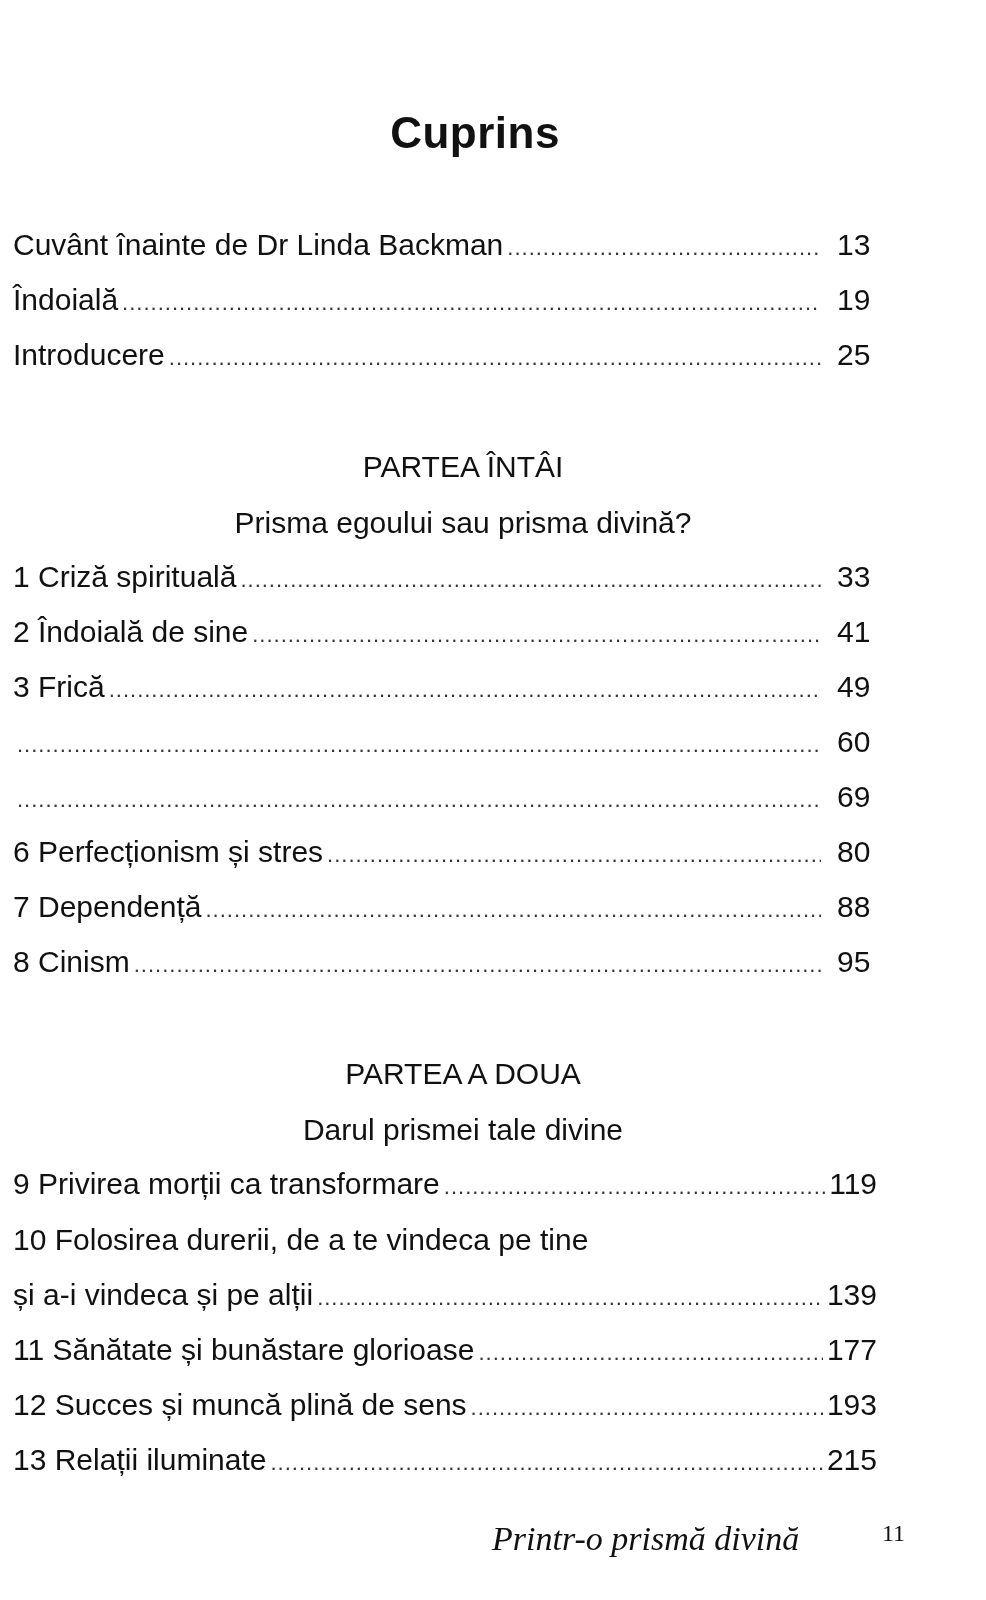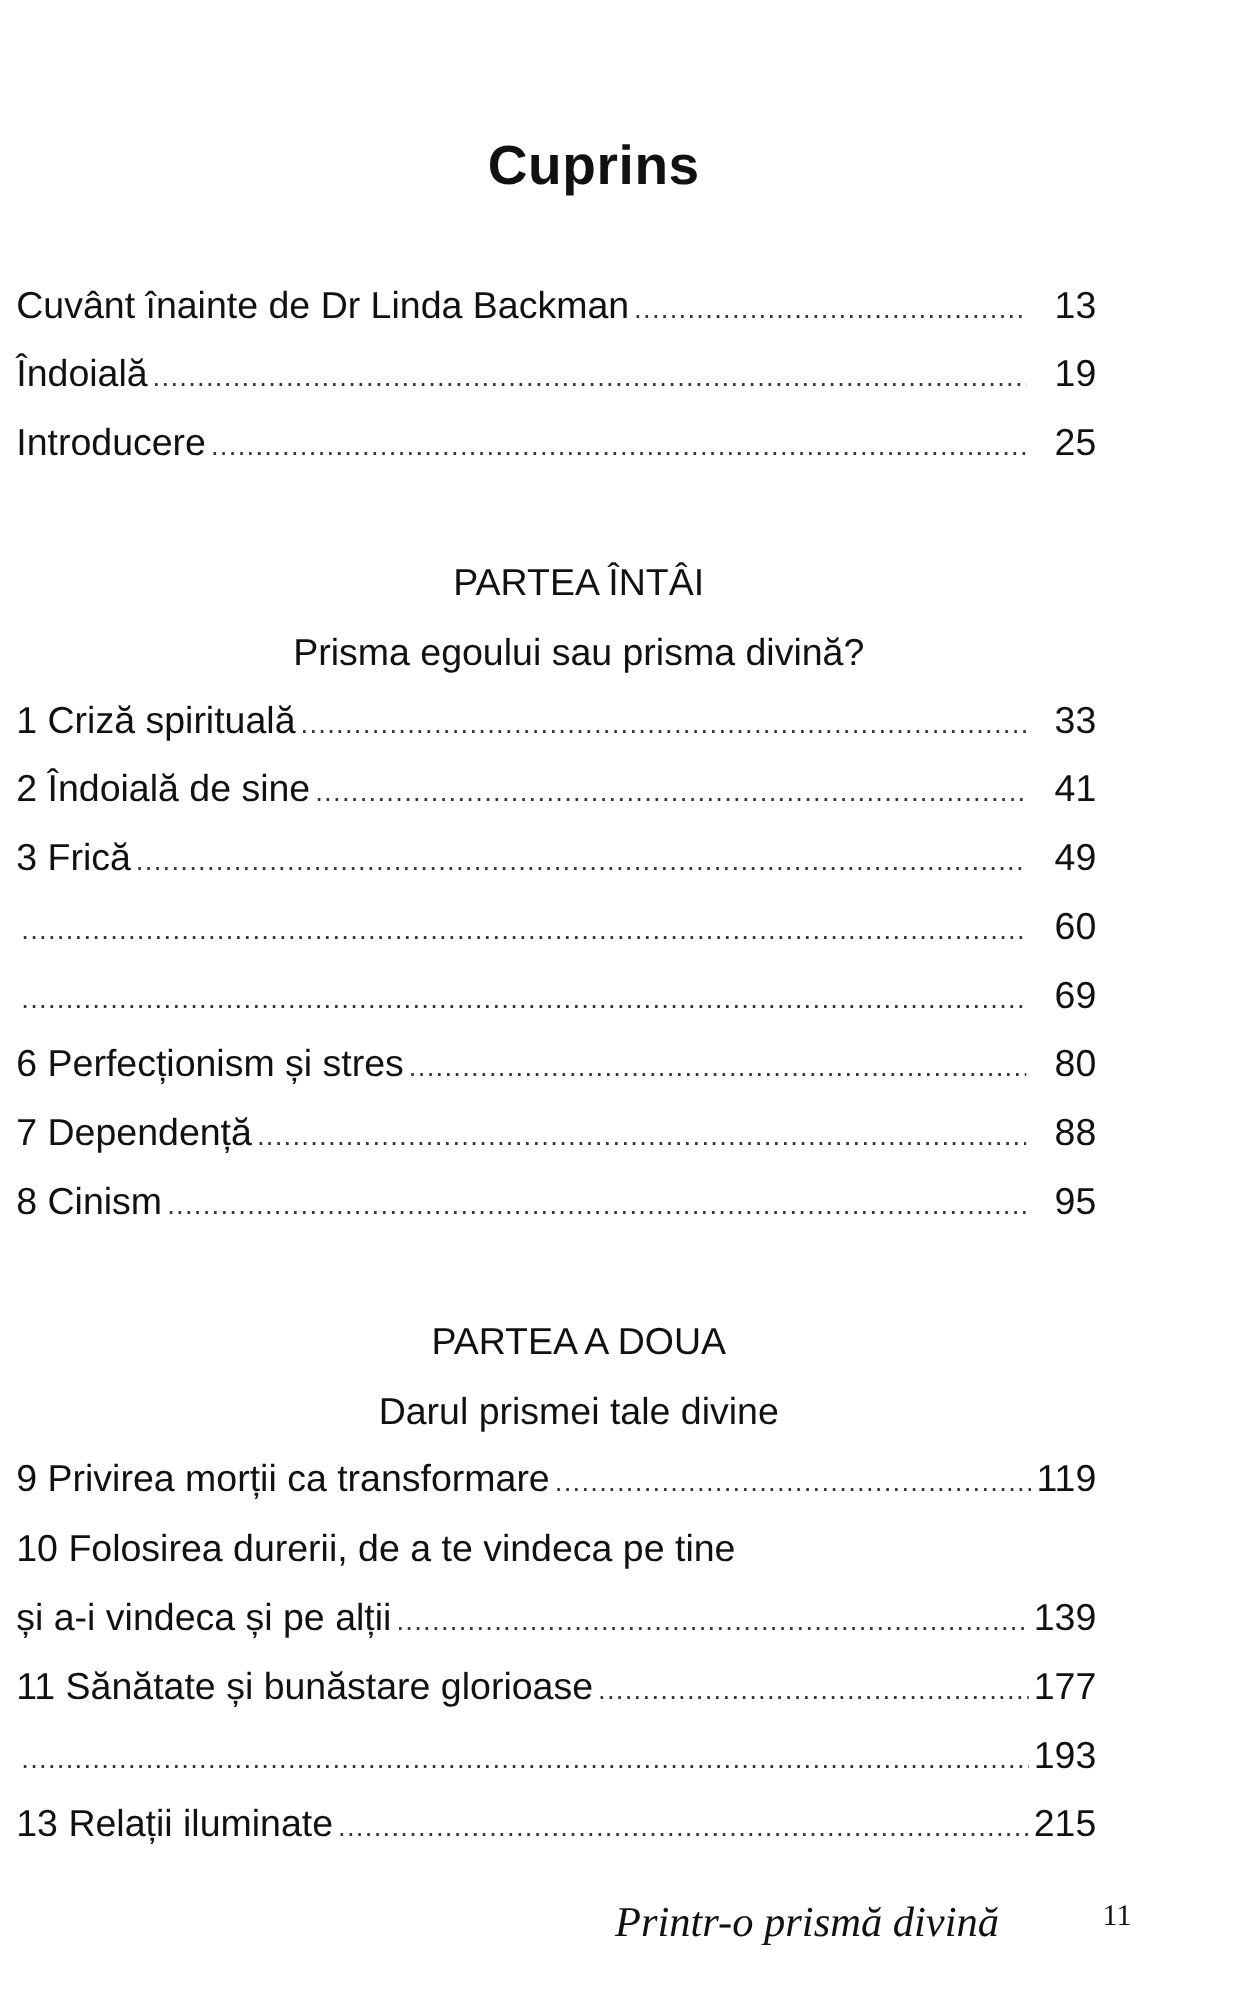--- a/index.html
+++ b/index.html
@@ -6,21 +6,21 @@
   body { width:986px; height:1600px; position:relative; overflow:hidden;
          font-family:"Liberation Sans", sans-serif; color:#111; }
   .title { position:absolute; top:108px; left:0; width:950px; text-align:center;
            font-size:44px; font-weight:bold; letter-spacing:0.5px; }
   .row { position:absolute; left:13px; width:864px; height:40px; display:flex;
          align-items:baseline; font-size:30px; white-space:nowrap; }
   .row .label { flex:0 0 auto; }
   .row .dots { flex:1 1 auto; overflow:hidden; margin:0 4px 0 4px;
                letter-spacing:1px; font-size:22px; color:#333; }
   .row .dots::before { content:"................................................................................................................................................................................"; }
-  .row .page { flex:0 0 auto; text-align:right; min-width:40px; }
+  .row .page { flex:0 0 auto; min-width:40px; }
   .row.gap .page { margin-left:12px; }
   .row.nodots .dots::before { content:""; }
   .part { position:absolute; left:0; width:926px; text-align:center; font-size:30px; }
   .footer { position:absolute; top:1520px; left:492px; font-family:"Liberation Serif", serif;
             font-style:italic; font-size:34px; }
   .folio { position:absolute; top:1520px; left:882px; font-family:"Liberation Serif", serif;
            font-size:24px; }
 </style>
 </head>
 <body>
@@ -102,20 +102,21 @@
   <span class="label">și a-i vindeca și pe alții</span>
   <span class="dots"></span>
   <span class="page">139</span>
 </div>
 <div class="row" style="top:1333px">
   <span class="label">11 Sănătate și bunăstare glorioase</span>
   <span class="dots"></span>
   <span class="page">177</span>
 </div>
 <div class="row" style="top:1388px">
+  <span class="label">12 Succes și muncă plină de sens</span>
   <span class="dots"></span>
   <span class="page">193</span>
 </div>
 <div class="row" style="top:1443px">
   <span class="label">13 Relații iluminate</span>
   <span class="dots"></span>
   <span class="page">215</span>
 </div>
 
 <div class="footer">Printr-o prismă divină</div>

